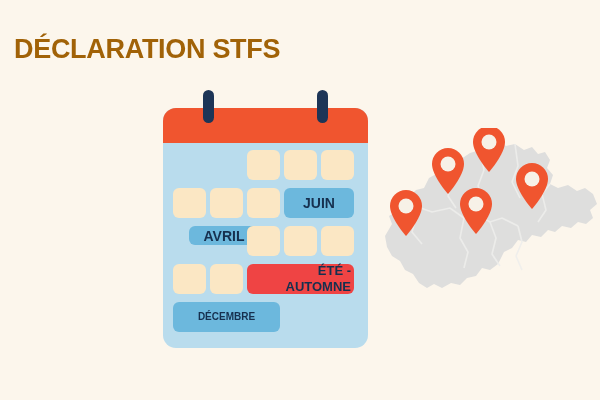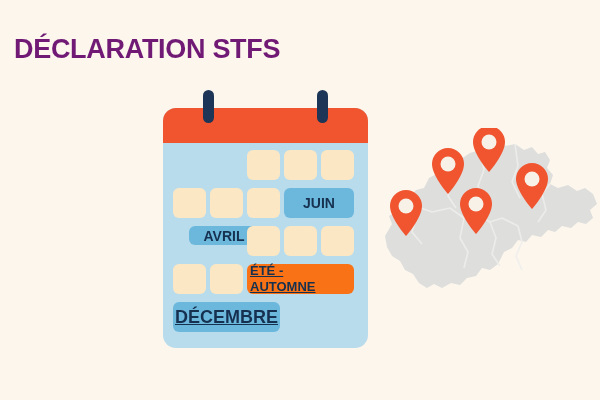--- a/index.html
+++ b/index.html
@@ -23,21 +23,21 @@
   }
 
   
   #left-col {
     position: absolute;
     left: 14px;
     top: 34px;
     width: 150px;
   }
   #title {
-    color: #701a75;
+    color: #a16207;
     font-weight: bold;
     font-size: 27px;
     line-height: 31px;
     letter-spacing: -0.3px;
     white-space: nowrap;
   }
   #title .line2 { display: block; }
 
   #bullets {
     margin-top: 18px;
@@ -100,28 +100,28 @@
     width: 185px;
     height: 190px;
   }
   .cal-cell {
     position: absolute;
     border-radius: 6px;
     box-sizing: border-box;
     display: flex;
     align-items: center;
     justify-content: center;
-    text-align: left;
+    text-align: right;
     color: #16304f;
     font-weight: bold;
     line-height: 14px;
   }
   .c-cream  { background: #fbe7c4; }
   .c-blue   { background: #6cb8dd; }
-  .c-peach  { background: #f97316; text-decoration: underline; }
+  .c-peach  { background: #ef4444; }
 
   
   #map-wrap {
     position: absolute;
     left: 372px;
     top: 128px;
     width: 228px;
     height: 180px;
   }
   #map-wrap svg { display: block; }
@@ -160,21 +160,21 @@
         </div>
         <div class="cal-cell c-cream" style="left: 74px; top: 76px; width: 33px; height: 30px;"></div>
         <div class="cal-cell c-cream" style="left: 111px; top: 76px; width: 33px; height: 30px;"></div>
         <div class="cal-cell c-cream" style="left: 148px; top: 76px; width: 33px; height: 30px;"></div>
         <div class="cal-cell c-cream" style="left: 0px; top: 114px; width: 33px; height: 30px;"></div>
         <div class="cal-cell c-cream" style="left: 37px; top: 114px; width: 33px; height: 30px;"></div>
         <div class="cal-cell c-peach" style="left: 74px; top: 114px; width: 107px; height: 30px;">
           <span style="font-size: 13px; padding: 0px 3px; line-height: 16px;">ÉTÉ - AUTOMNE</span>
         </div>
         <div class="cal-cell c-blue" style="left: 0px; top: 152px; width: 107px; height: 30px;">
-          <span style="font-size: 18px; padding: 0px 3px; text-decoration: underline;">DÉCEMBRE</span>
+          <span style="font-size: 10px; padding: 0px 3px;">DÉCEMBRE</span>
         </div>
       </div>
 
   </div>
 
   <div id="map-wrap">
     <svg width="228" height="180" viewBox="0 0 228 180">
 
       <path fill="#dededd" d="M13,108 L20,96 L17,88 L25,83 L34,84 L40,77 L36,70 L44,62
                L52,60 L57,50 L66,45 L72,34 L80,28 L89,31 L98,25 L108,22

